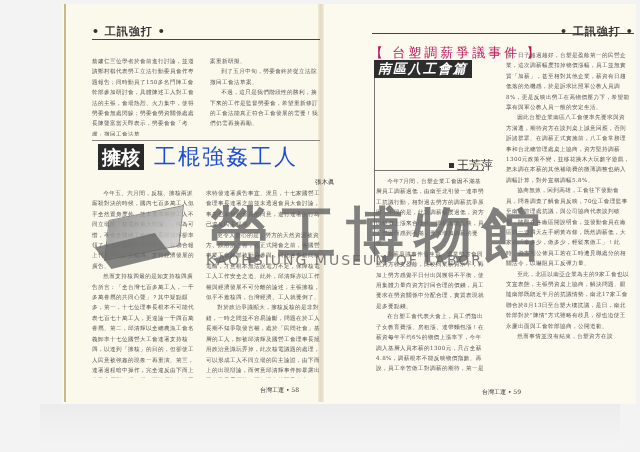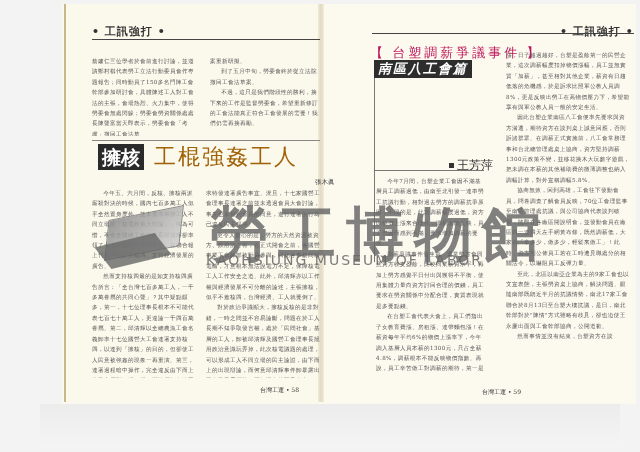--- a/index.html
+++ b/index.html
@@ -16,21 +16,21 @@
   .rh-right { left:560px; top:24px; }
   .rule { position:absolute; height:1px; background:#444; }
   .rule-left { left:92px; top:39px; width:228px; }
   .rule-right { left:372px; top:33px; width:262px; }
   .col { position:absolute; font-size:5.6px; line-height:10.4px; color:#555; letter-spacing:0.4px; overflow:hidden; }
   .col p { margin:0; text-indent:0; }
   .col p.ind { text-indent:2em; }
   .headline { position:absolute; left:98px; top:142px; display:flex; align-items:center; gap:10px; }
   .tag-box { background:#2a2a2a; color:#fff; font-family:"DejaVu Sans", sans-serif; font-weight:bold;
              font-size:19px; padding:1px 4px; line-height:24px; }
-  .headline-title { font-family:Liberation Serif, serif; font-size:22px; color:#a16207; letter-spacing:2px; }
+  .headline-title { font-family:Liberation Serif, serif; font-size:22px; color:#1d4ed8; letter-spacing:2px; }
   .head-rule { position:absolute; left:92px; top:140px; width:228px; height:1px; background:#888; }
   .byline { position:absolute; font-size:6.5px; color:#444;margin-left:32px; }
   .byline-left { left:283px; top:178px; }
   .folio { position:absolute; font-size:6px; color:#333; }
   .folio-left { left:260px; top:386px; }
   .folio-right { left:482px; top:388px; }
   .series-title { position:absolute; left:370px; top:44px; font-family:Liberation Serif, serif;
                   font-size:13px; color:#be185d; letter-spacing:3px; }
   .series-box { position:absolute; left:374px; top:62px; width:110px; height:200px; border-left:1px solid #777; }
   .sub-tag { position:absolute; left:374px; top:60px; background:#2d2d2d; color:#fff;

